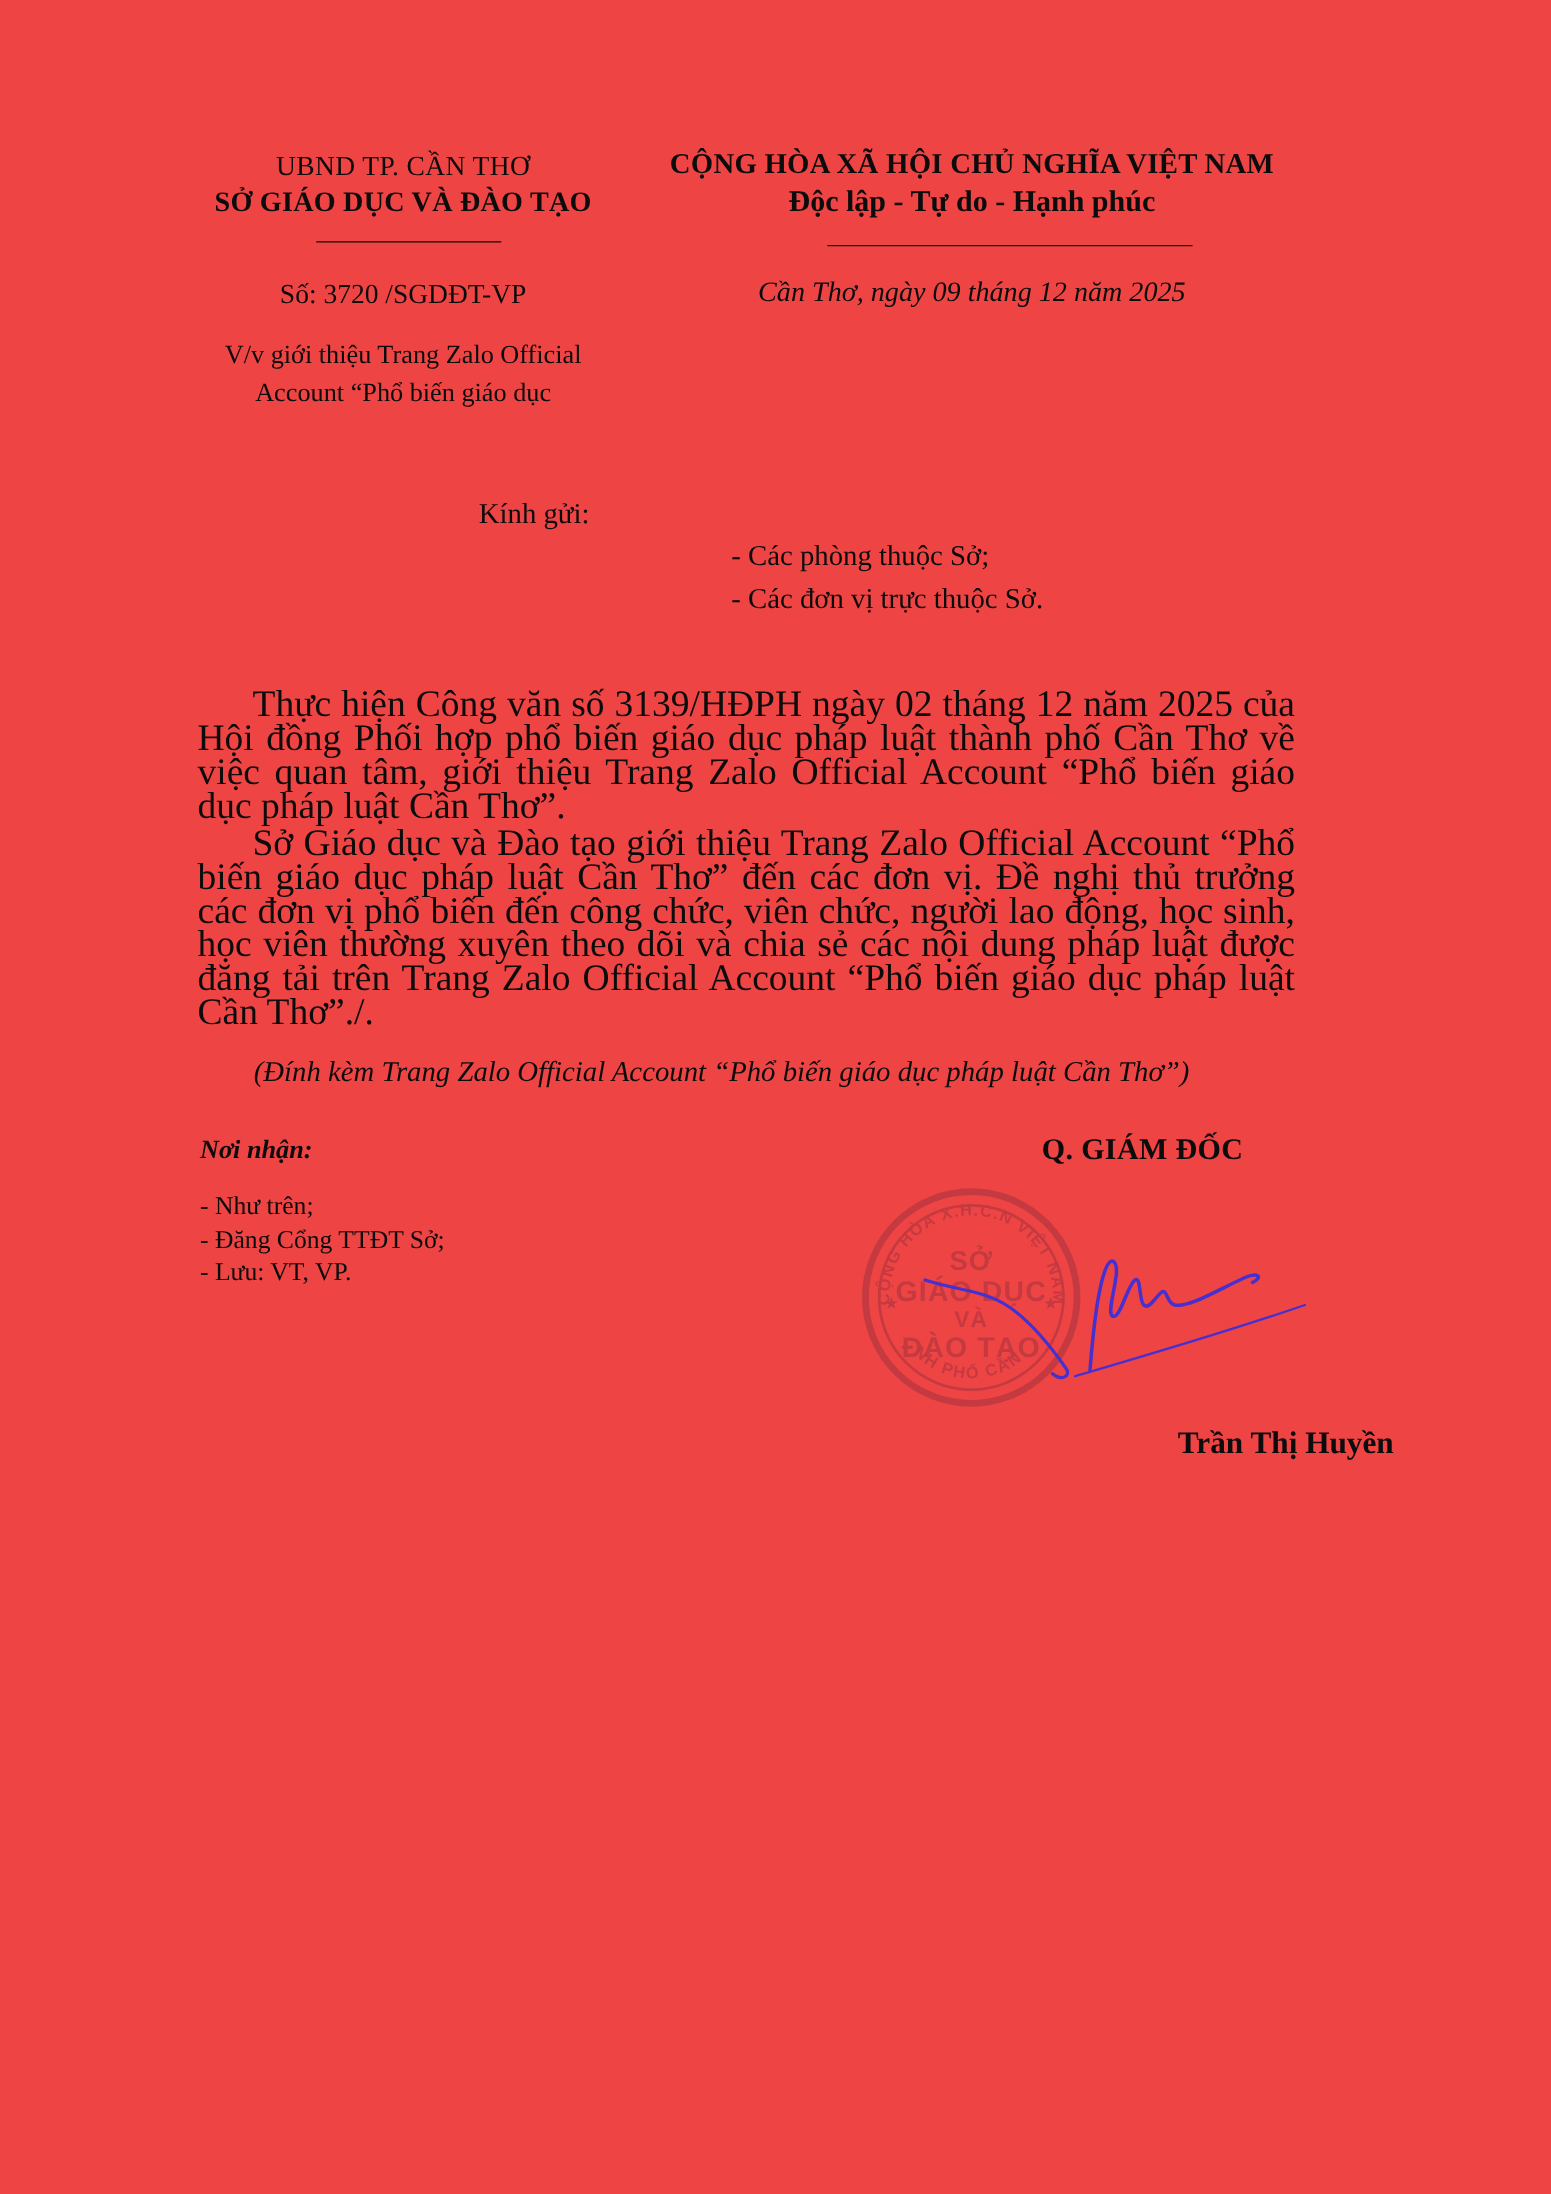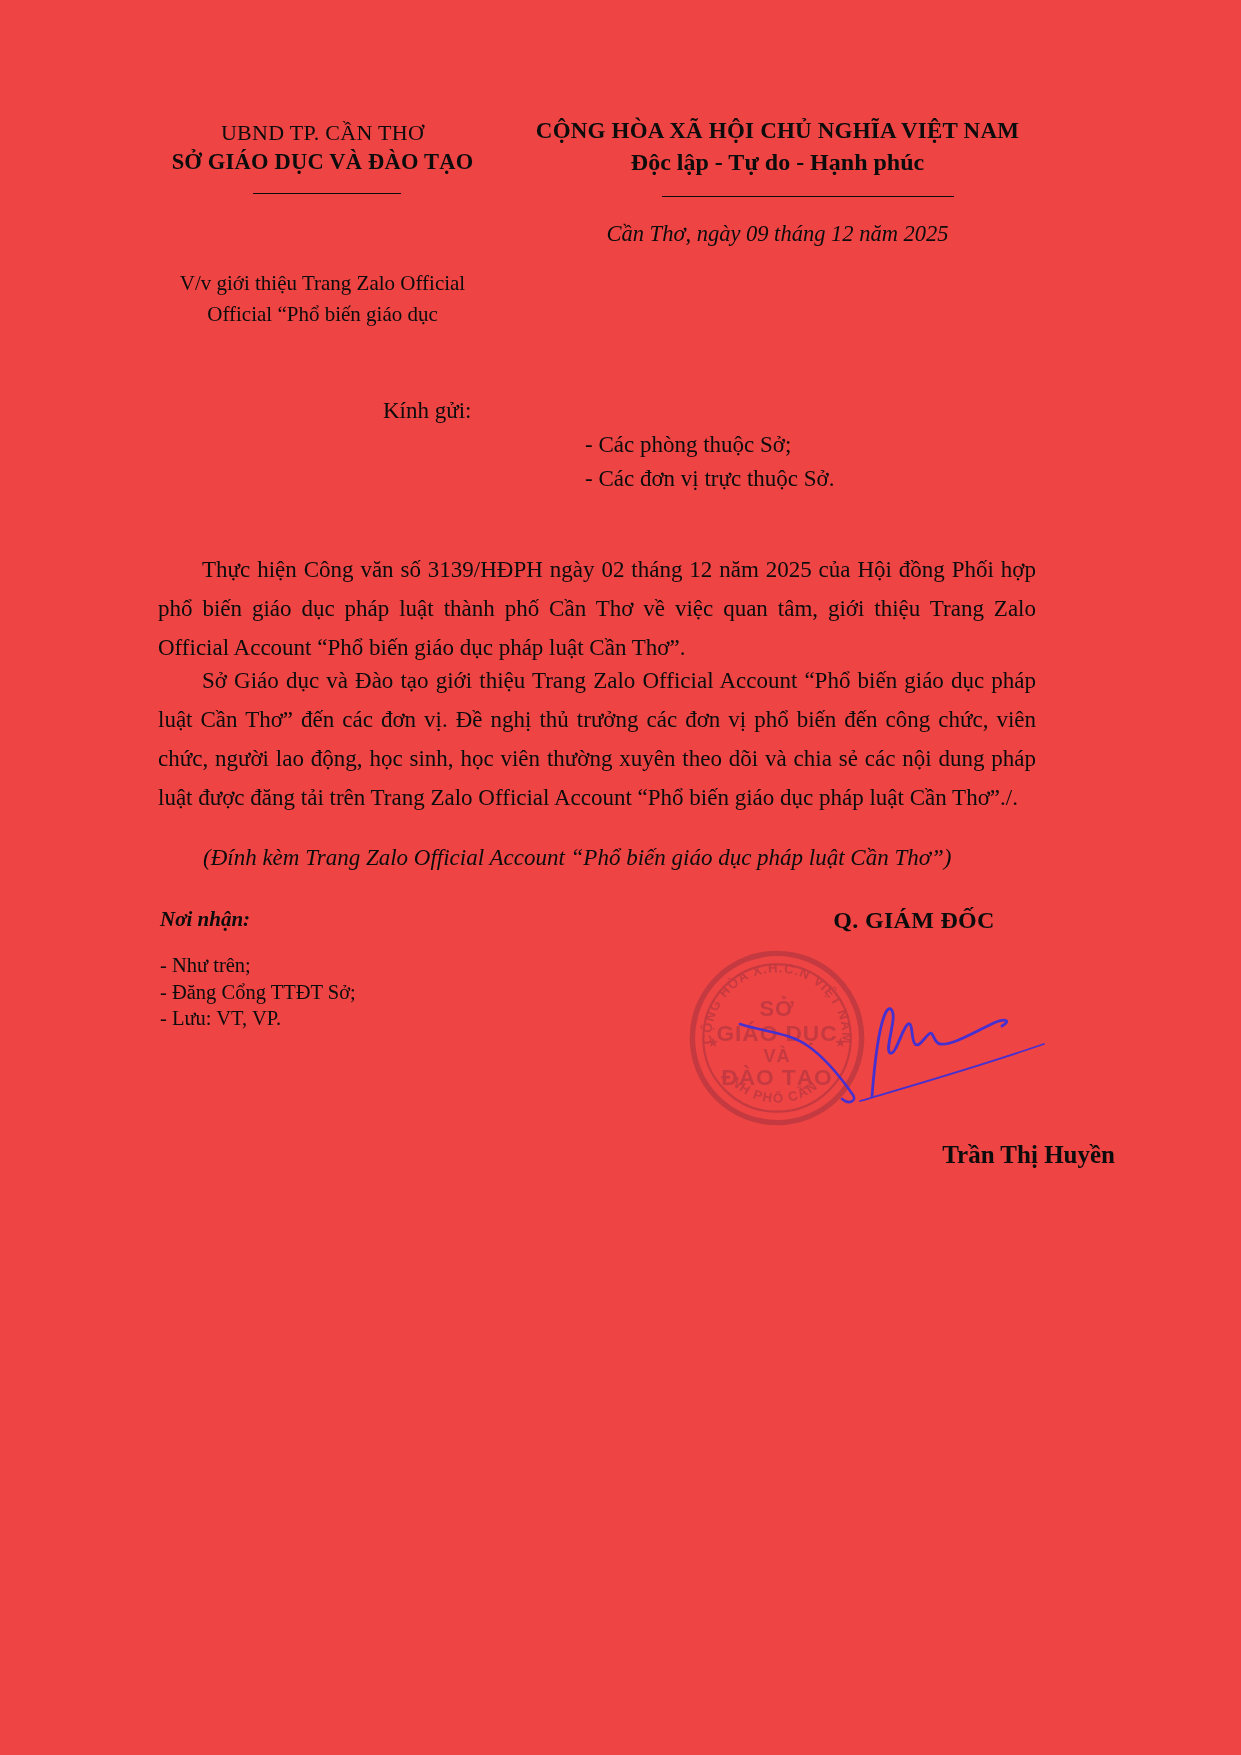--- a/index.html
+++ b/index.html
@@ -27,21 +27,21 @@
 
   .nat-title{top:118px;font-size:23px;letter-spacing:.2px;}
   .motto{top:149px;font-size:24px;}
   .motto-rule{top:196px;left:662px;width:292px;border-top:1.8px solid #0c0c0c;height:0;}
   .place-date{top:221px;font-size:22.5px;}
 
   .salutation{top:398px;left:383px;font-size:23px;}
   .recipient-line1{top:432px;left:585px;font-size:23px;}
   .recipient-line2{top:466px;left:585px;font-size:23px;}
 
-  .para{left:158px;width:878px;font-size:23px;line-height:39px;
+  .para{left:158px;width:878px;font-size:30px;line-height:27px;
         text-align:justify;text-indent:44px;}
   .para1{top:550px;}
   .para2{top:661px;}
   .attach{top:845px;left:158px;width:878px;font-size:23px;text-indent:45px;}
 
   .noi-nhan-label{top:907px;left:160px;font-size:21px;}
   .noi-nhan-list{top:952px;left:160px;font-size:20.5px;line-height:26.5px;}
 
   .signer-title{top:907px;left:714px;width:400px;font-size:24px;letter-spacing:.3px;}
   .signer-name{top:1141px;left:715px;width:400px;font-size:25px;text-align:right;}
@@ -52,23 +52,24 @@
   .stamp-sans{font-family:"Liberation Sans","DejaVu Sans",sans-serif;font-weight:bold;}
 </style>
 </head>
 <body>
 
 <div class="page">
 
   <div class="abs col-left ctr org-parent">UBND TP. CẦN THƠ</div>
   <div class="abs col-left ctr org-name b">SỞ GIÁO DỤC VÀ ĐÀO TẠO</div>
   <div class="abs org-rule"></div>
+  <div class="abs col-left ctr doc-number">Số: 3720  /SGDĐT-VP</div>
   <div class="abs col-left ctr subject">
     <div>V/v giới thiệu Trang Zalo Official</div>
-    <div>Official “Phổ biến giáo dục</div>
+    <div>Account “Phổ biến giáo dục</div>
   </div>
 
   <div class="abs col-right ctr nat-title b">CỘNG HÒA XÃ HỘI CHỦ NGHĨA VIỆT NAM</div>
   <div class="abs col-right ctr motto b">Độc lập - Tự do - Hạnh phúc</div>
   <div class="abs motto-rule"></div>
   <div class="abs col-right ctr place-date i">Cần Thơ, ngày 09 tháng 12 năm 2025</div>
 
   <div class="abs salutation">Kính gửi:</div>
   <div class="abs recipient-line1">- Các phòng thuộc Sở;</div>
   <div class="abs recipient-line2">- Các đơn vị trực thuộc Sở.</div>

